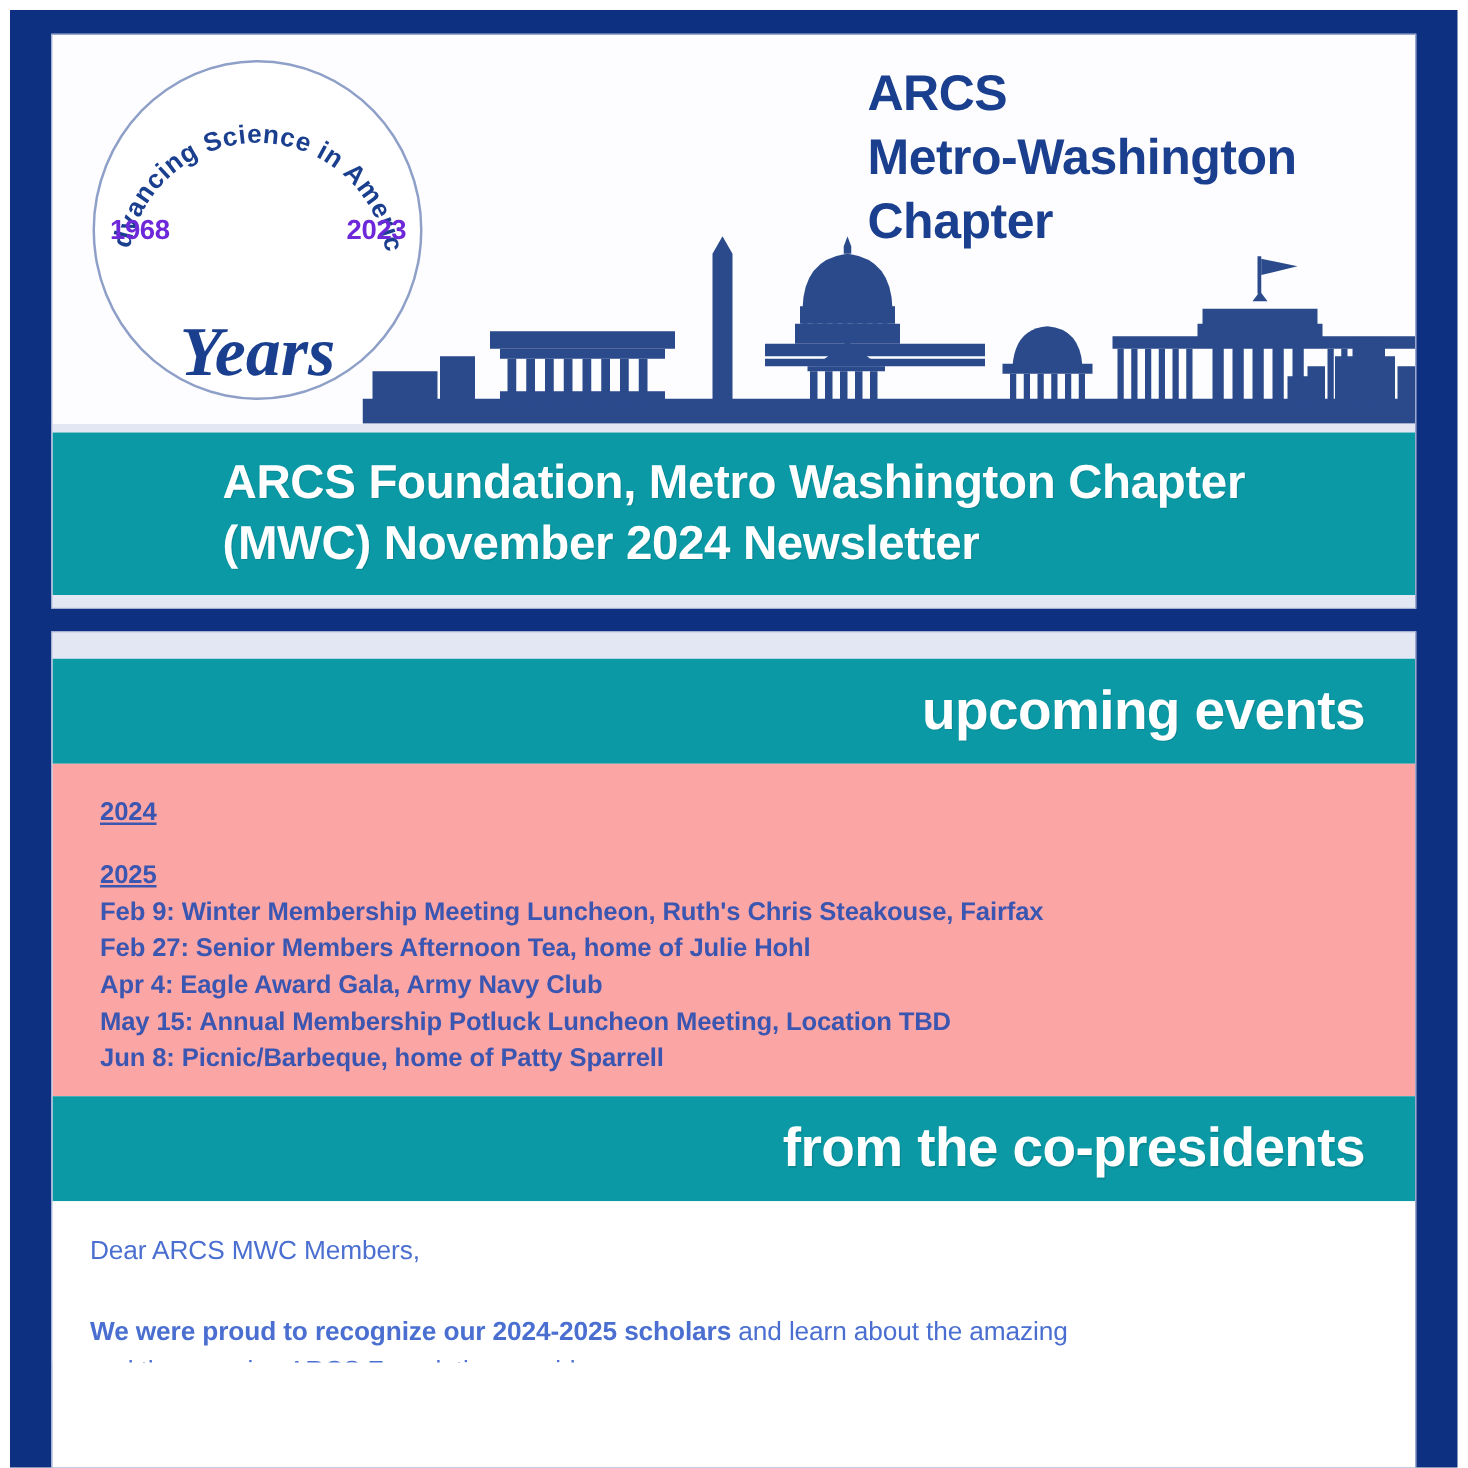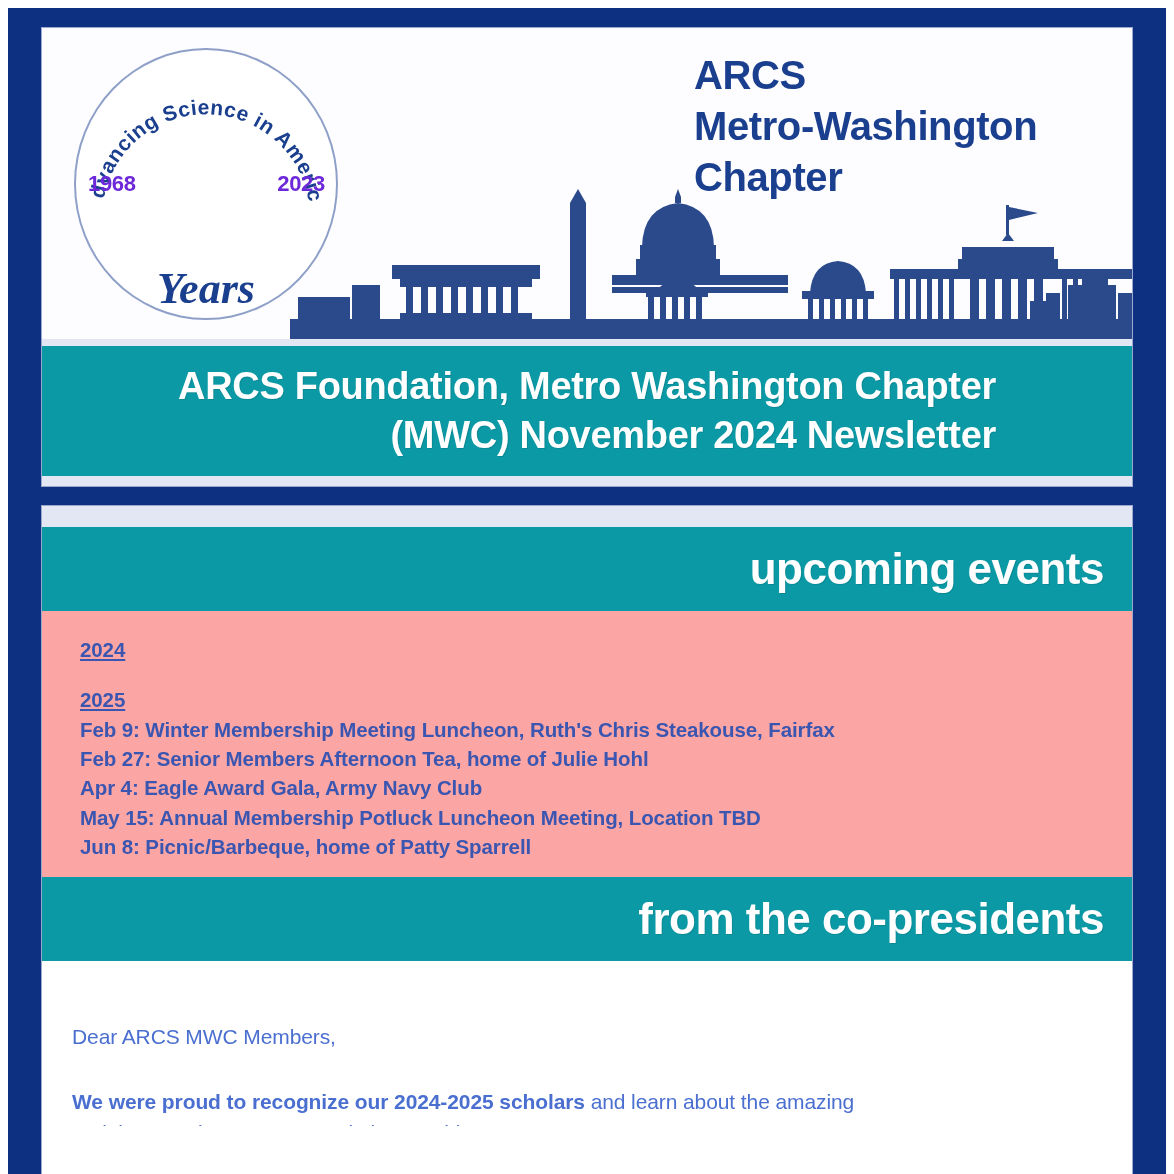--- a/index.html
+++ b/index.html
@@ -76,21 +76,21 @@
     letter-spacing:-14px;
   }
   .seal-years-word {
     position:absolute;
     left:0; right:0; bottom:6px;
     text-align:center;
     color:#1b3f8f;
     font-family:"Liberation Serif", serif;
     font-style:italic;
     font-weight:bold;
-    font-size:44px;
+    font-size:56px;
   }
 
   
   .chapter-title {
     position:absolute;
     right:38px; top:22px;
     width:400px;
     text-align:left;
     color:#1b3f8f;
     font-weight:bold;
@@ -112,35 +112,35 @@
     height:130px;
     display:flex;
     align-items:center;
     justify-content:center;
   }
   .title-band h1 {
     color:#ffffff;
     font-size:38px;
     font-weight:bold;
     line-height:1.28;
-    text-align:right;
+    text-align:left;
     letter-spacing:-0.3px;
     text-shadow:1px 1px 0 rgba(0,0,0,.10);
   }
 
   
   #card-body { top:497px; height:677px; }
 
   .section-head {
     background:#0b99a5;
     height:84px;
     display:flex;
     align-items:center;
     justify-content:flex-end;
-    padding-right:28px;
+    padding-right:40px;
   }
   .section-head h2 {
     color:#ffffff;
     font-size:44px;
     font-weight:bold;
     letter-spacing:-0.5px;
     text-shadow:1px 1px 0 rgba(0,0,0,.10);
   }
 
   
@@ -168,21 +168,21 @@
   .letter-panel {
     background:#ffffff;
     padding:25px 0 0 30px;
   }
   .letter-panel p {
     color:#4a6fd0;
     font-size:21px;
     line-height:1.46;
     letter-spacing:-0.1px;
   }
-  .letter-panel p.salutation { margin-bottom:34px;margin-top:36px; }
+  .letter-panel p.salutation { margin-bottom:34px; }
   .letter-panel b { font-weight:bold; }
   
   .clipped-line { height:8px; overflow:hidden; }
 </style>
 </head>
 <body>
 
 <div id="newsletter">
 
   <div class="card" id="card-masthead">

